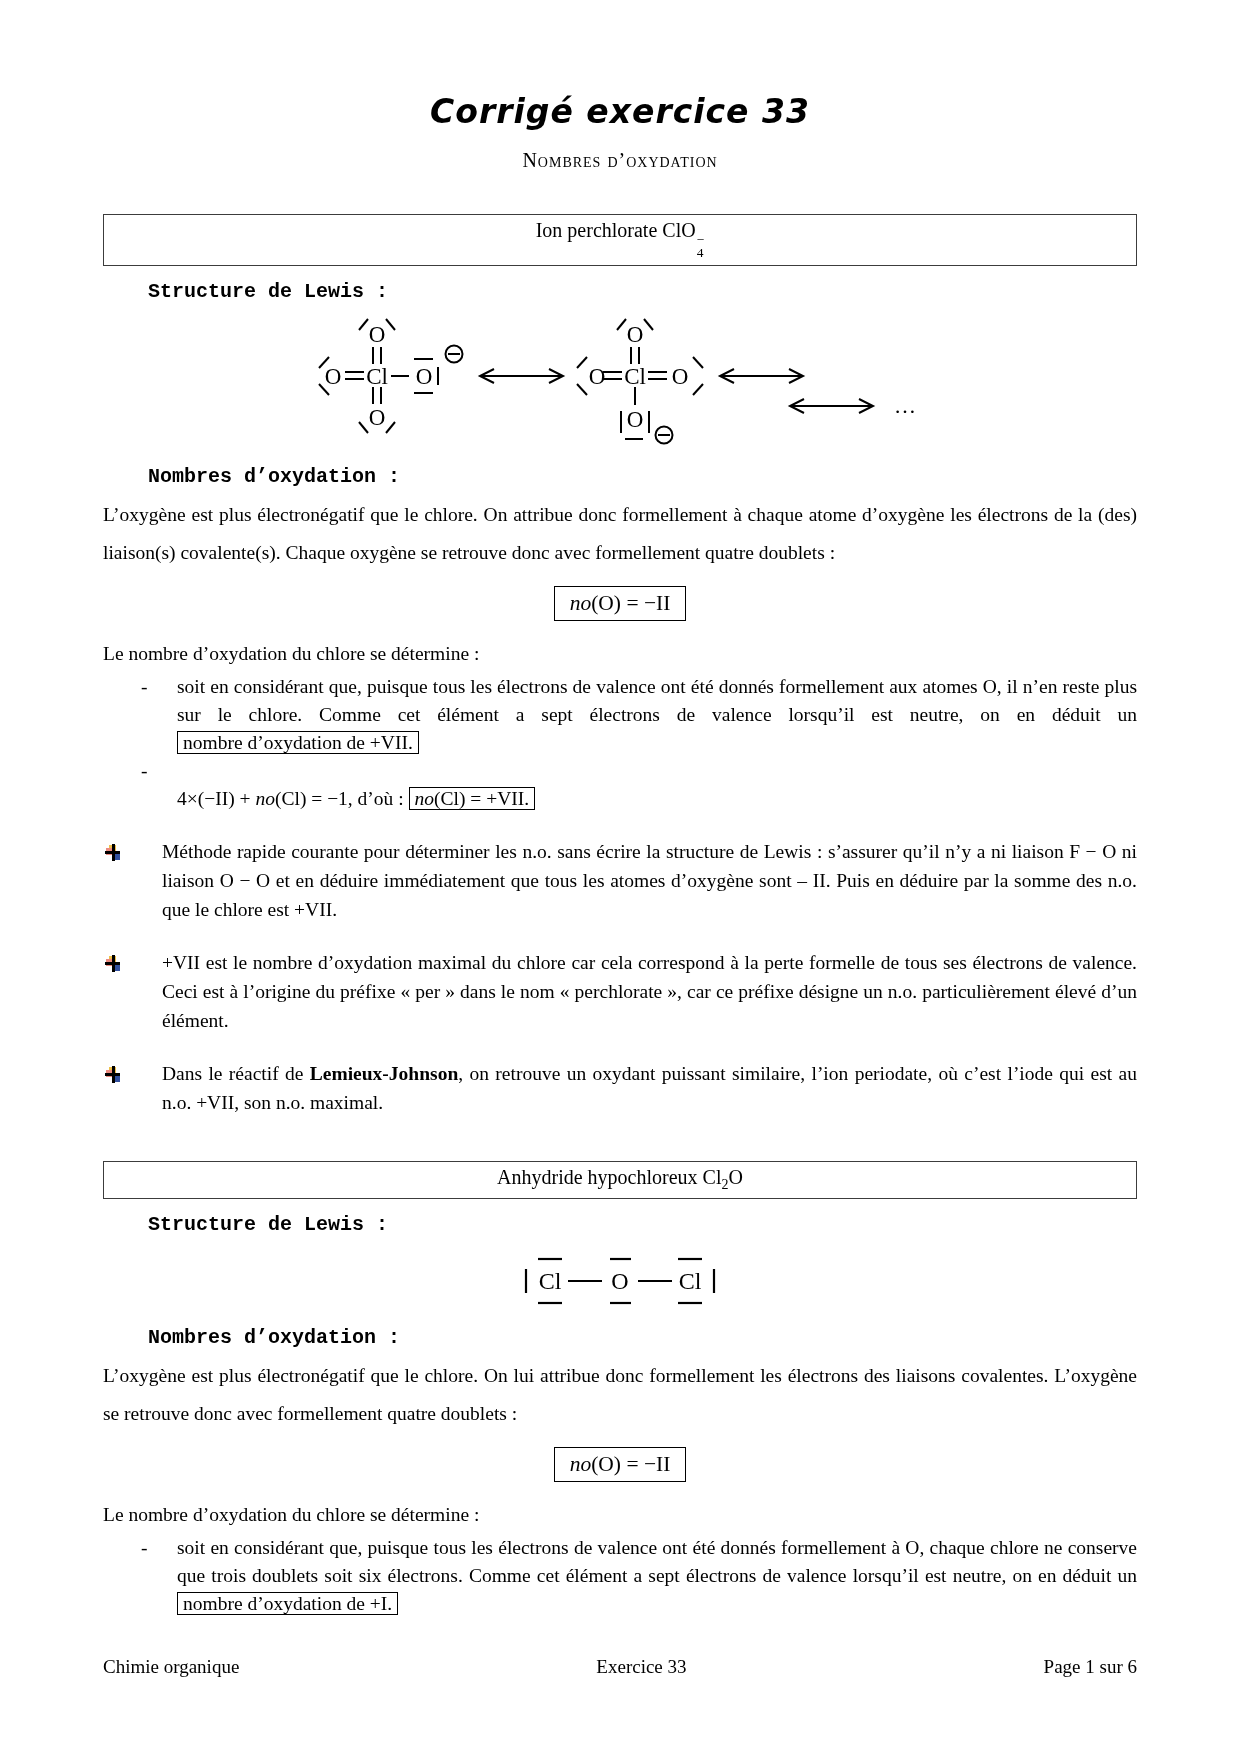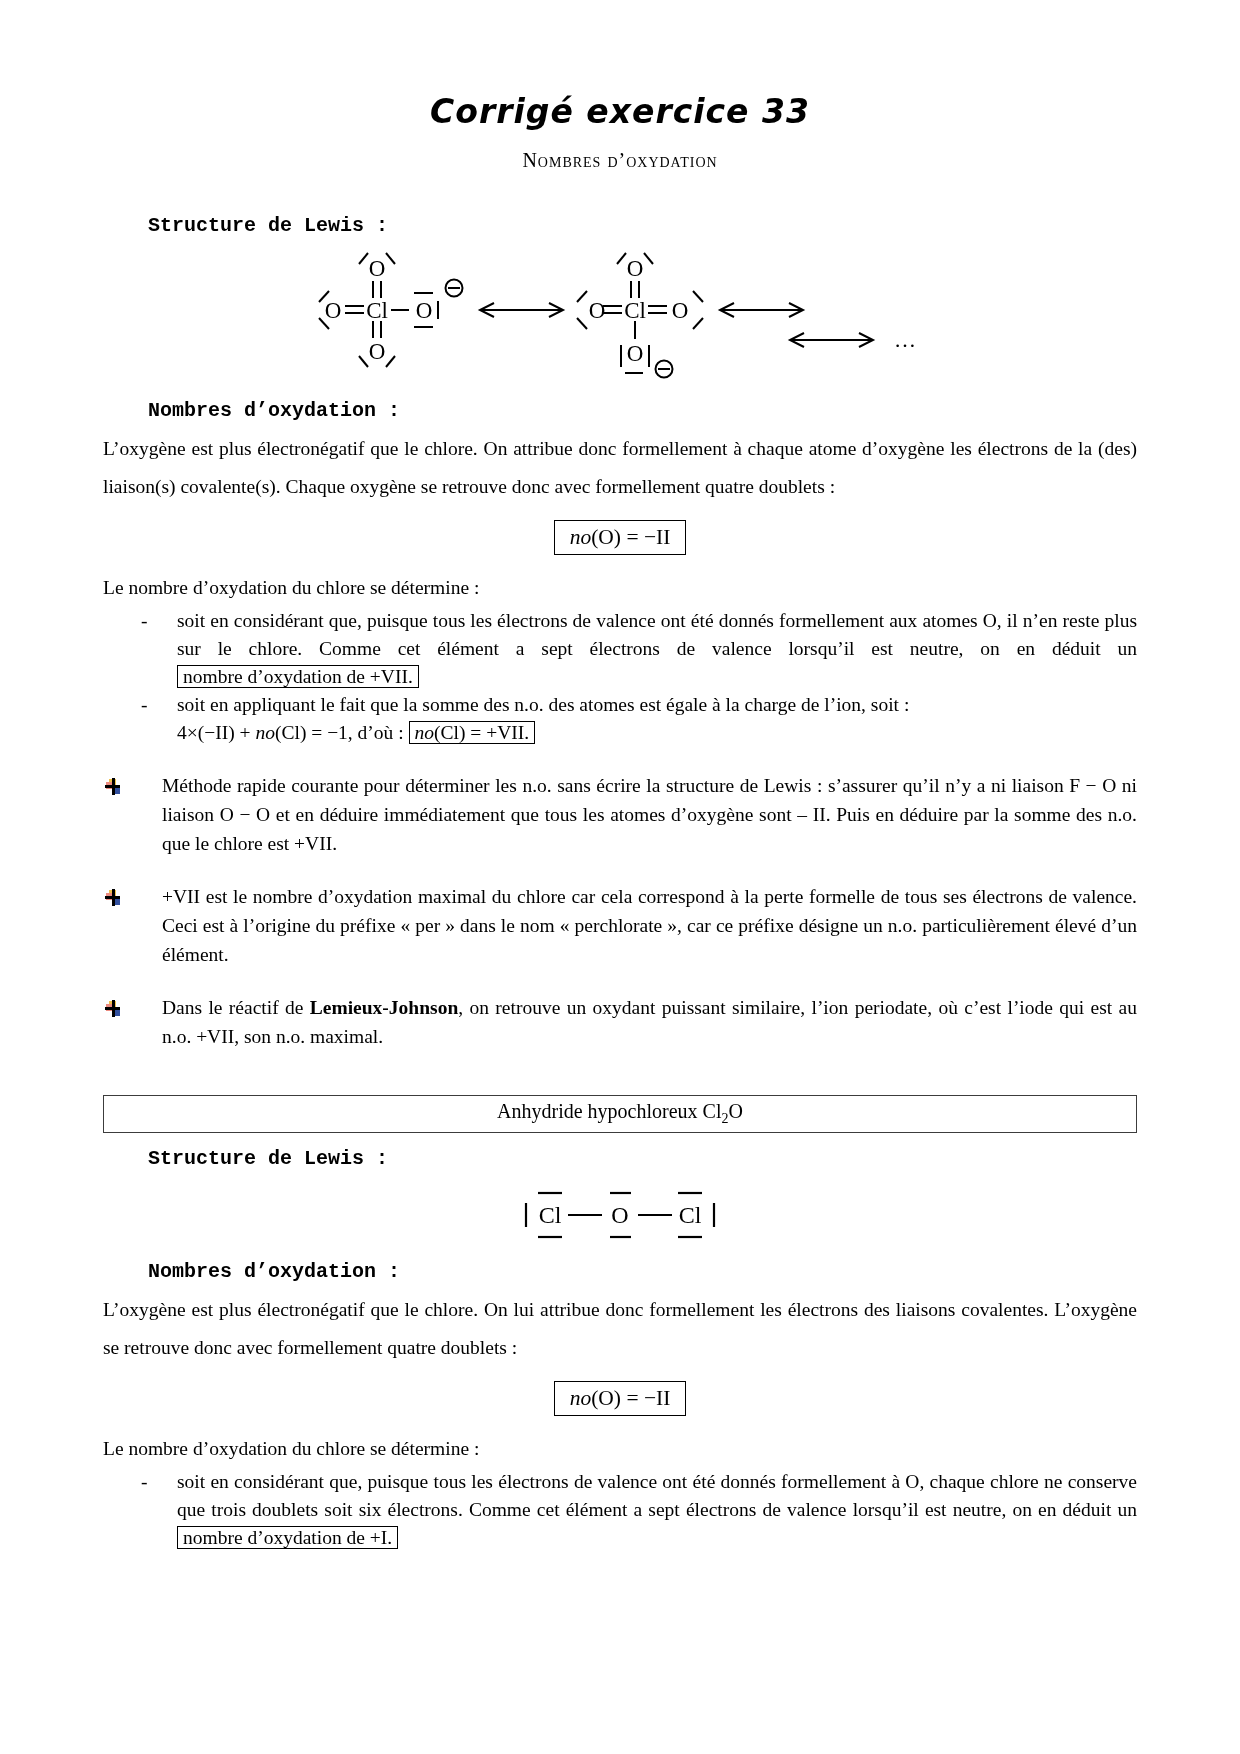--- a/index.html
+++ b/index.html
@@ -69,20 +69,26 @@
   svg text{font-family:"Liberation Serif", serif;}
 </style>
 </head>
 <body>
 
 <div class="page">
 
   <div class="title">Corrigé exercice 33</div>
   <div class="subtitle">Nombres d’oxydation</div>
 
+  <div class="section-box">
+    <span>Ion perchlorate ClO</span><span class="stack">
+        <span class="supchar">−</span>
+        <span class="subchar">4</span>
+      </span>
+  </div>
 
   <div class="h-bold">Structure de Lewis :</div>
 
   <svg class="diagram" width="1034" height="150" viewBox="0 0 1034 150">
     <g stroke="#000" stroke-width="2" fill="none">
 
       <line x1="256" y1="21" x2="265" y2="10"></line>
         <line x1="283" y1="10" x2="292" y2="21"></line>
 
       <line x1="270" y1="38" x2="270" y2="55"></line>
@@ -173,21 +179,21 @@
 
   <p class="body-par" style="margin-bottom:0;">Le nombre d’oxydation du chlore se détermine :</p>
 
   <div class="dash-item">
     <div class="dash-marker">-</div>
     <div class="dash-text"><span>soit en considérant que, puisque tous les électrons de valence ont été donnés formellement aux atomes O, il n’en reste plus sur le chlore. Comme cet élément a sept électrons de valence lorsqu’il est neutre, on en déduit un </span><span class="boxed">nombre d’oxydation de +VII.</span></div>
   </div>
   <div class="dash-item">
     <div class="dash-marker">-</div>
     <div class="dash-text">
-      <span>soit en appliquant le fait que la somme des n.o. des atomes est égale à la charge de l’ion, soit : </span><br>
+      <br>
       <span>4×(−II) + </span><span class="mvar">no</span><span>(Cl) = −1, d’où : </span><span class="boxed"><span class="mvar">no</span><span>(Cl) = +VII.</span></span>
     </div>
   </div>
 
 
   <div class="bullet">
     <div class="bullet-icon-cell">
       <svg width="17" height="17" viewBox="0 0 17 17">
         <rect x="4" y="1" width="7" height="7" fill="#EFC04A"></rect>
         <rect x="1" y="4" width="7" height="7" fill="#EC8B80"></rect>
@@ -259,14 +265,19 @@
     <span class="mvar">no</span><span>(O) = −II</span>
   </div>
 
   <p class="body-par" style="margin-bottom:0;">Le nombre d’oxydation du chlore se détermine :</p>
 
   <div class="dash-item">
     <div class="dash-marker">-</div>
     <div class="dash-text"><span>soit en considérant que, puisque tous les électrons de valence ont été donnés formellement à O, chaque chlore ne conserve que trois doublets soit six électrons. Comme cet élément a sept électrons de valence lorsqu’il est neutre, on en déduit un </span><span class="boxed">nombre d’oxydation de +I.</span></div>
   </div>
 
+  <div class="footer">
+    <span>Chimie organique</span>
+    <span>Exercice 33</span>
+    <span>Page 1 sur 6</span>
+  </div>
 
 </div>
 
 </body></html>

